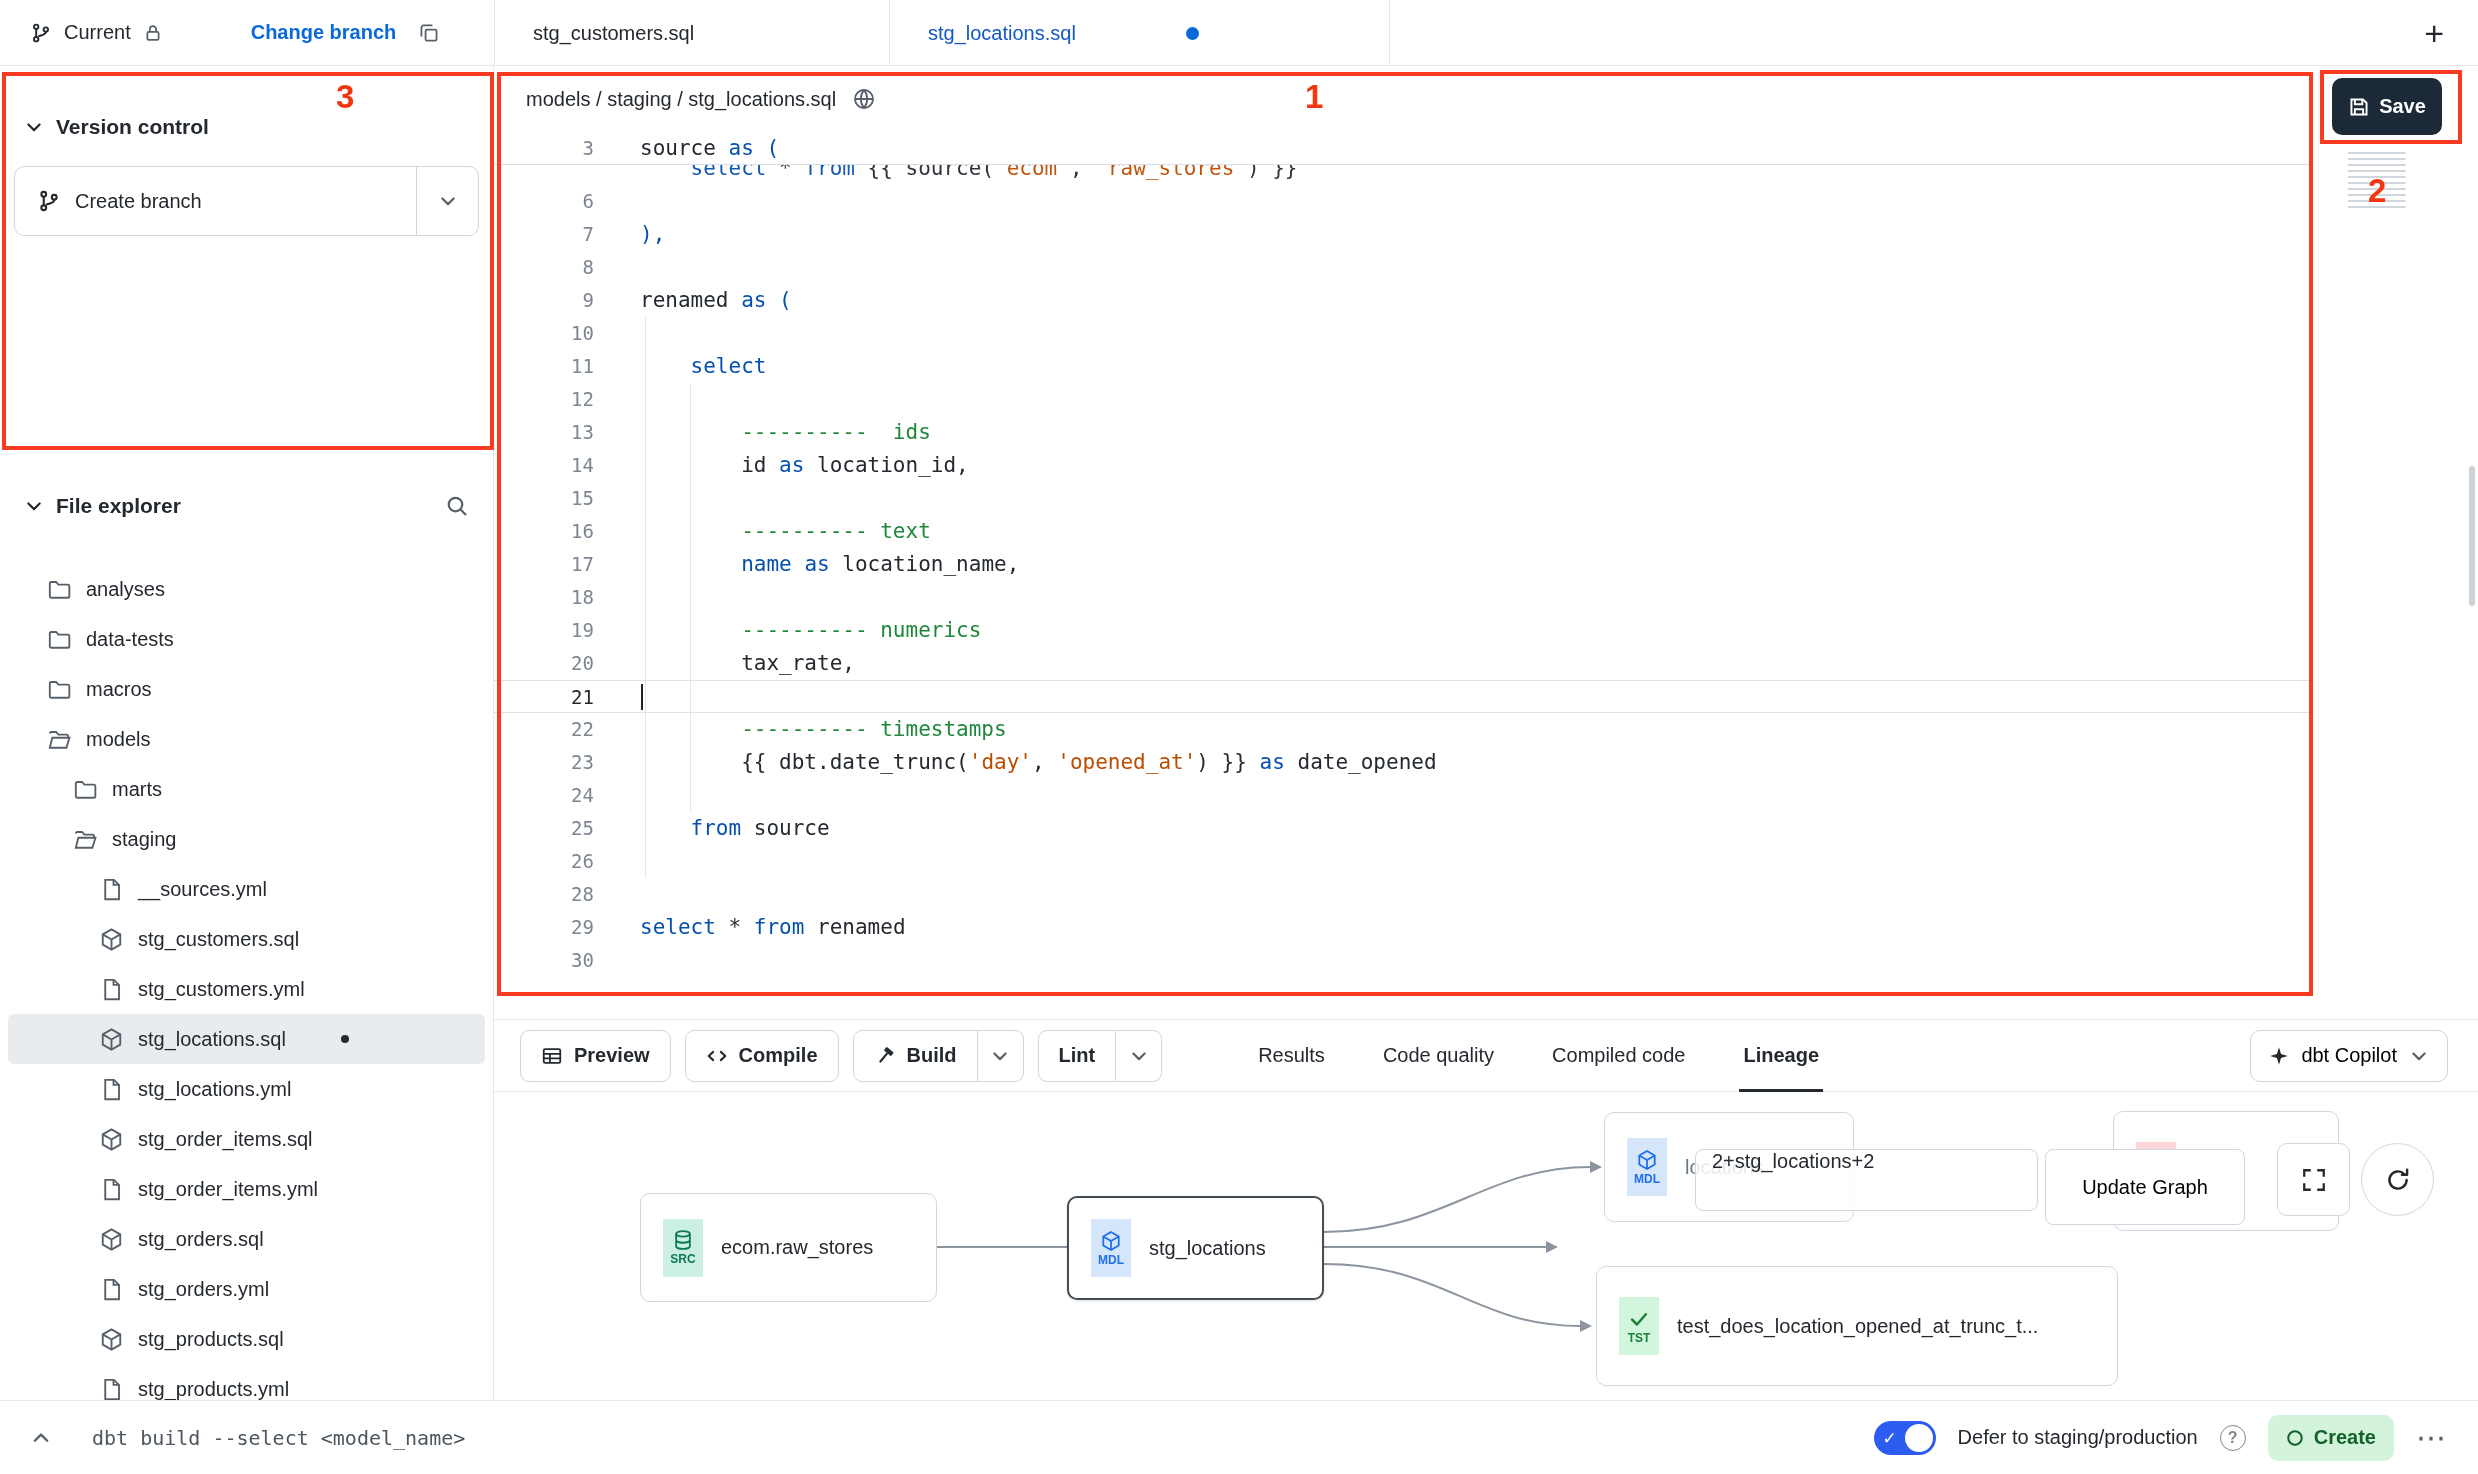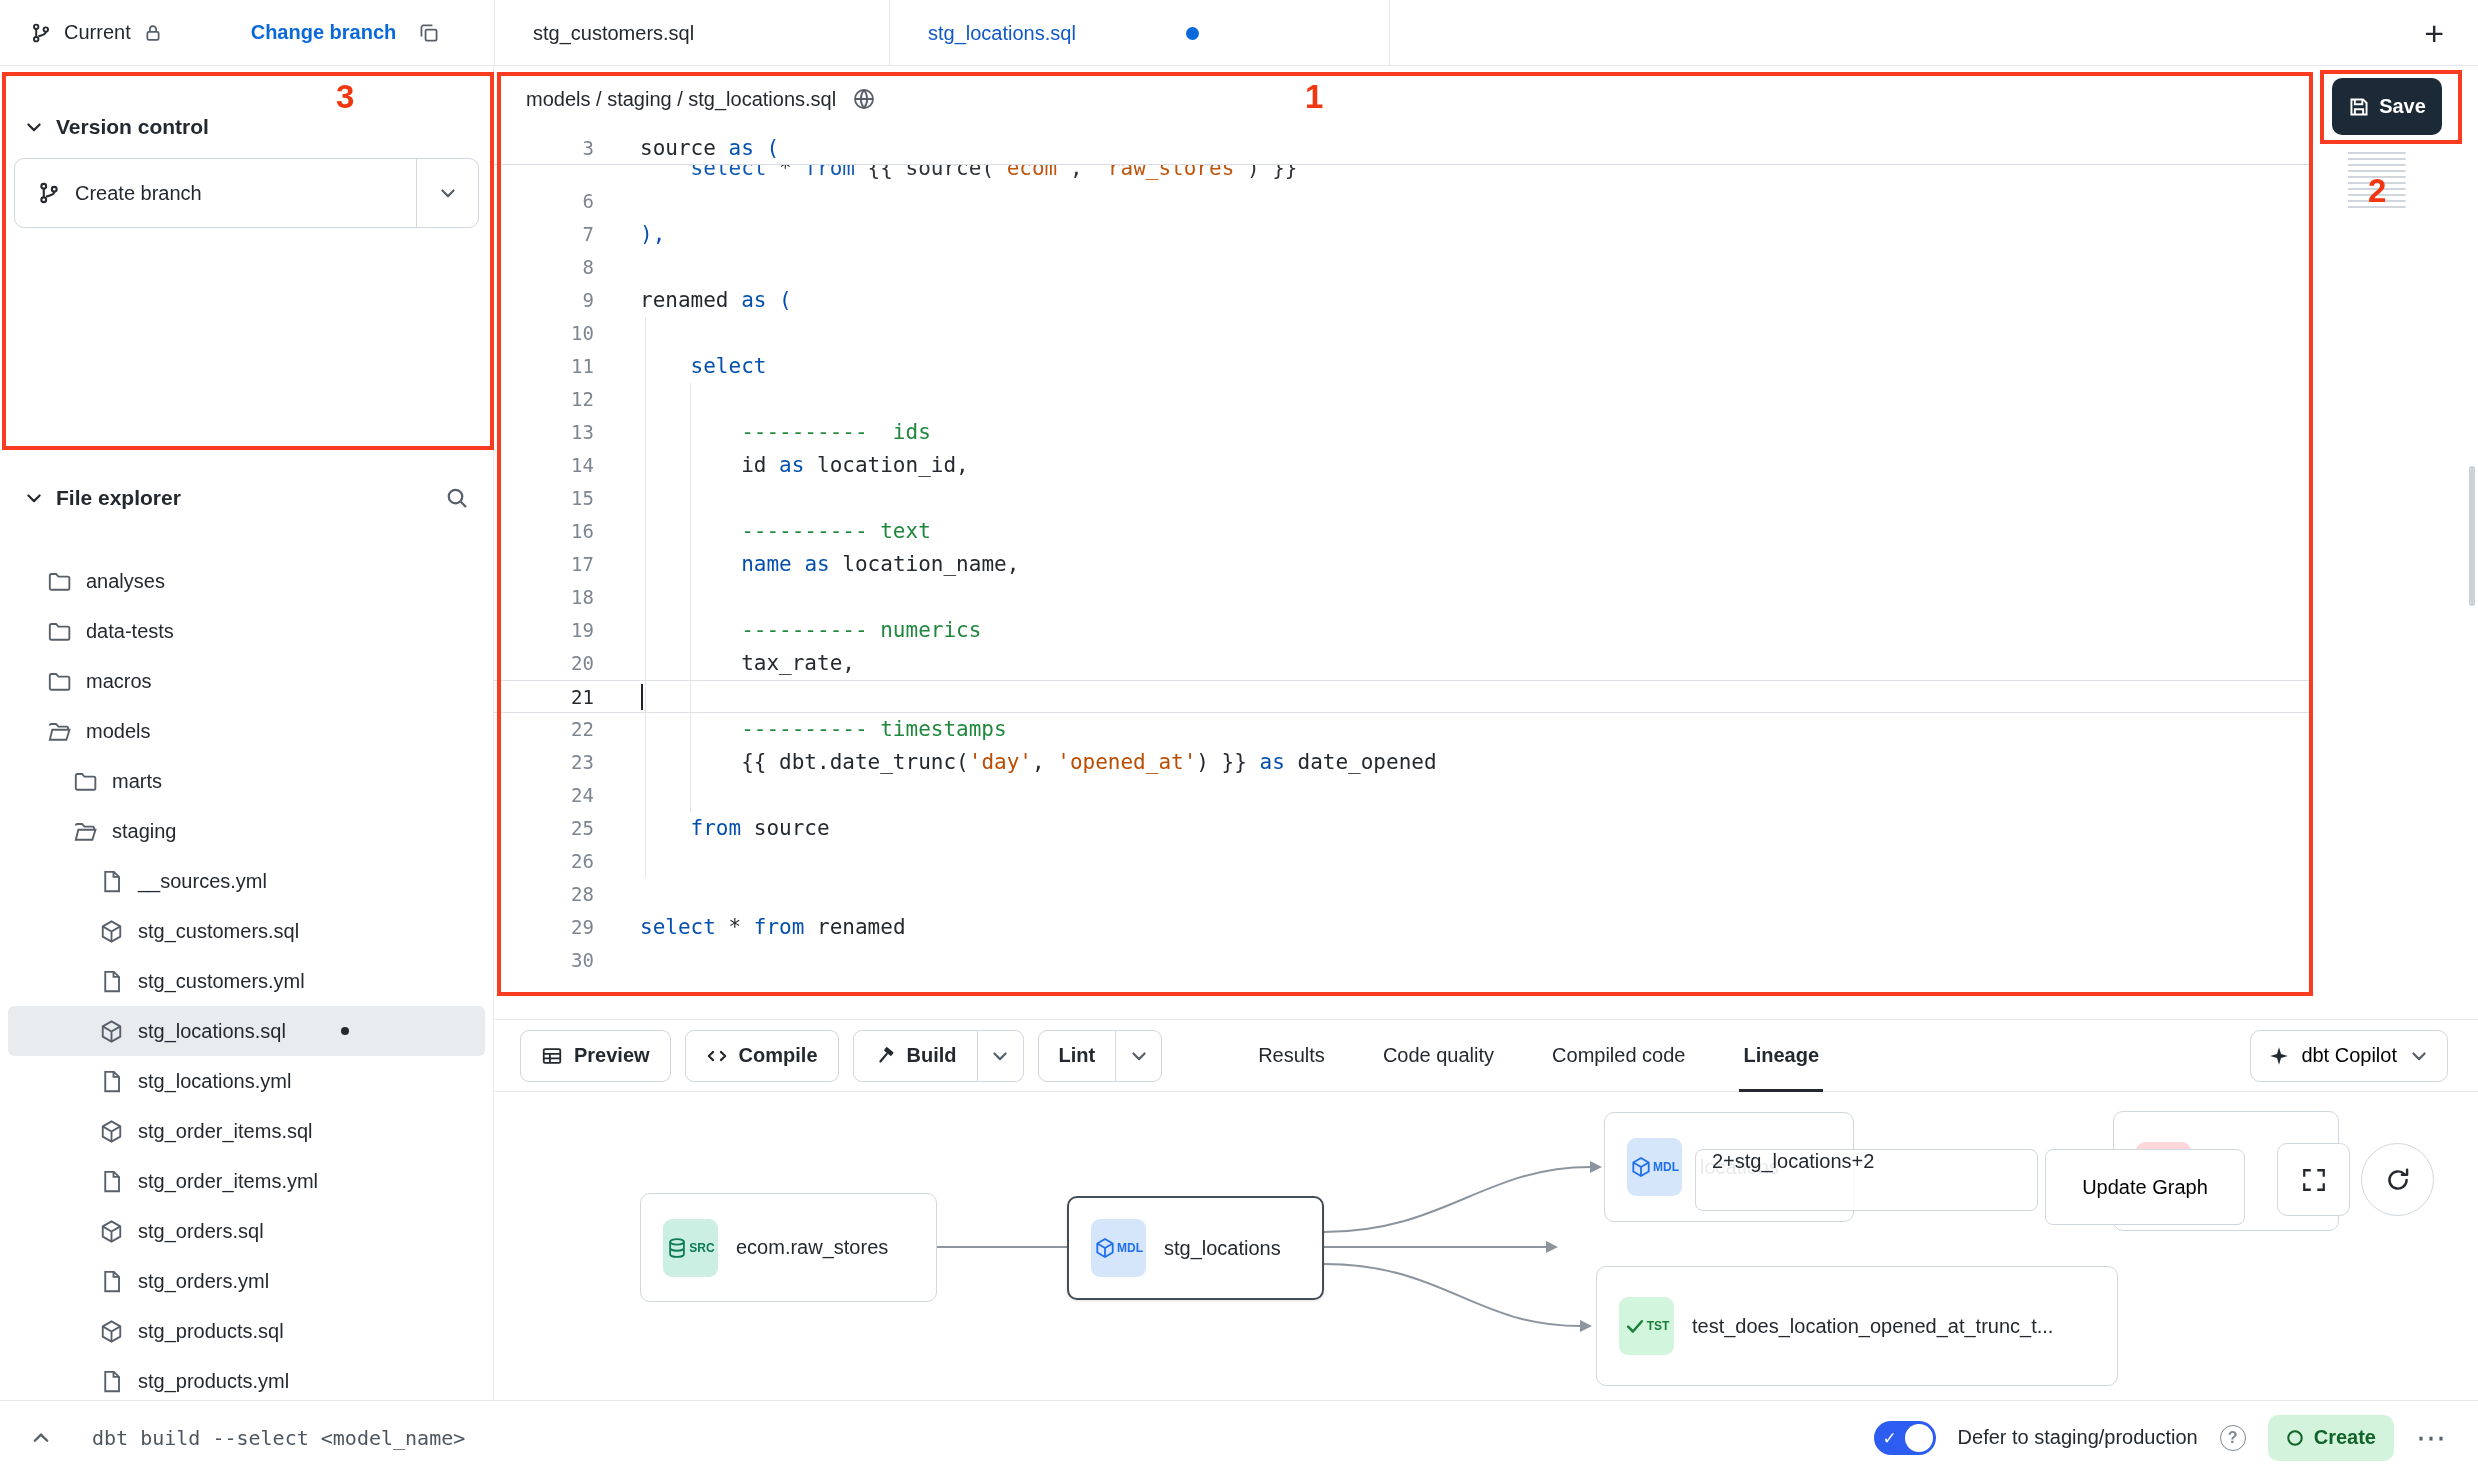--- a/index.html
+++ b/index.html
@@ -18,21 +18,21 @@
   .tab { height:66px; display:flex; align-items:center; padding:0 38px; border-right:1px solid #e6e8eb; font-size:20px; min-width:396px; }
   .tab:first-child { border-left:1px solid #e6e8eb; }
   .tab.active { min-width:500px; color:#1158c7; }
   .tab-dot { width:13px; height:13px; border-radius:50%; background:#0969da; margin-left:110px; }
   .new-tab { margin-left:auto; margin-right:34px; background:none; border:none; font-size:34px; font-weight:300; color:#24292f; line-height:1; cursor:pointer; }
 
   
   .sidebar { position:absolute; top:66px; left:0; width:494px; bottom:74px;
     border-right:1px solid #e6e8eb; background:#fff; overflow:hidden; }
   .vc-header { display:flex; align-items:center; gap:12px; padding:30px 24px 0 24px; font-size:21px; font-weight:700; height:92px; }
-  .create-branch { margin:0 14px; height:70px; border:1.5px solid #d0d7de; border-radius:10px; display:flex; overflow:hidden; background:#fff; }
+  .create-branch { margin:8px 14px; height:70px; border:1.5px solid #d0d7de; border-radius:10px; display:flex; overflow:hidden; background:#fff; }
   .cb-main { flex:1; display:flex; align-items:center; gap:14px; padding-left:22px; font-size:20px; cursor:pointer; }
   .cb-chev { width:62px; border-left:1.5px solid #d0d7de; display:flex; align-items:center; justify-content:center; color:#57606a; cursor:pointer; }
   .fe-header { margin-top:240px; height:60px; display:flex; align-items:center; gap:12px; padding:0 24px; font-size:21px; font-weight:700; }
   .fe-search { margin-left:auto; cursor:pointer; }
   .file-list { margin-top:28px; }
   .tree-row { height:50px; display:flex; align-items:center; gap:13px; font-size:20px; margin:0 8px; border-radius:6px; cursor:pointer; }
   .tree-row.selected { background:#e8ecef; }
   .tree-icon { width:26px; display:inline-flex; }
   .mod-dot { width:8px; height:8px; border-radius:50%; background:#24292f; margin-left:42px; }
 
@@ -76,21 +76,21 @@
   .ptab.active { font-weight:700; }
   .ptab.active::after { content:""; position:absolute; left:-4px; right:-4px; bottom:0; height:3px; background:#24292f; }
   .copilot { margin-left:auto; margin-right:30px; height:52px; border:1.5px solid #d0d7de; border-radius:10px; background:#fff; display:flex; align-items:center; gap:12px; padding:0 18px; font-size:20px; cursor:pointer; }
 
   
   .lineage { position:absolute; top:1026px; left:0; right:0; height:308px; overflow:hidden; background:#fff; }
   .edges { position:absolute; left:0; top:0; }
   .lnode { position:absolute; background:#fff; border:1.5px solid #d0d7de; border-radius:10px;
     display:flex; align-items:center; gap:18px; padding:0 22px; font-size:20px; z-index:2; }
   .lnode.selected { border:2px solid #444c56; box-shadow:0 1px 3px rgba(0,0,0,.12); }
-  .nicon { width:55px; height:58px; border-radius:9px; flex:none; display:flex; flex-direction:row; align-items:center; justify-content:center; gap:1px; }
+  .nicon { width:40px; height:58px; border-radius:0; flex:none; display:flex; flex-direction:column; align-items:center; justify-content:center; gap:1px; }
   .nbadge { font-size:12px; font-weight:700; }
   .nicon.src { background:#ccefe3; color:#0b7a55; }
   .nicon.mdl { background:#d5e6fb; color:#1f6feb; }
   .nicon.tst { background:#d2f5dd; color:#1a7f37; }
   .nicon.pink { background:#ffd6d9; color:#d1242f; }
   .n-src { left:146px; top:101px; width:297px; height:109px; }
   .n-mdl { left:573px; top:104px; width:257px; height:104px; }
   .n-hidden { left:1110px; top:20px; width:250px; height:110px; }
   .n-pink { left:1619px; top:19px; width:226px; height:120px; }
   .n-tst { left:1102px; top:174px; width:522px; height:120px; }

